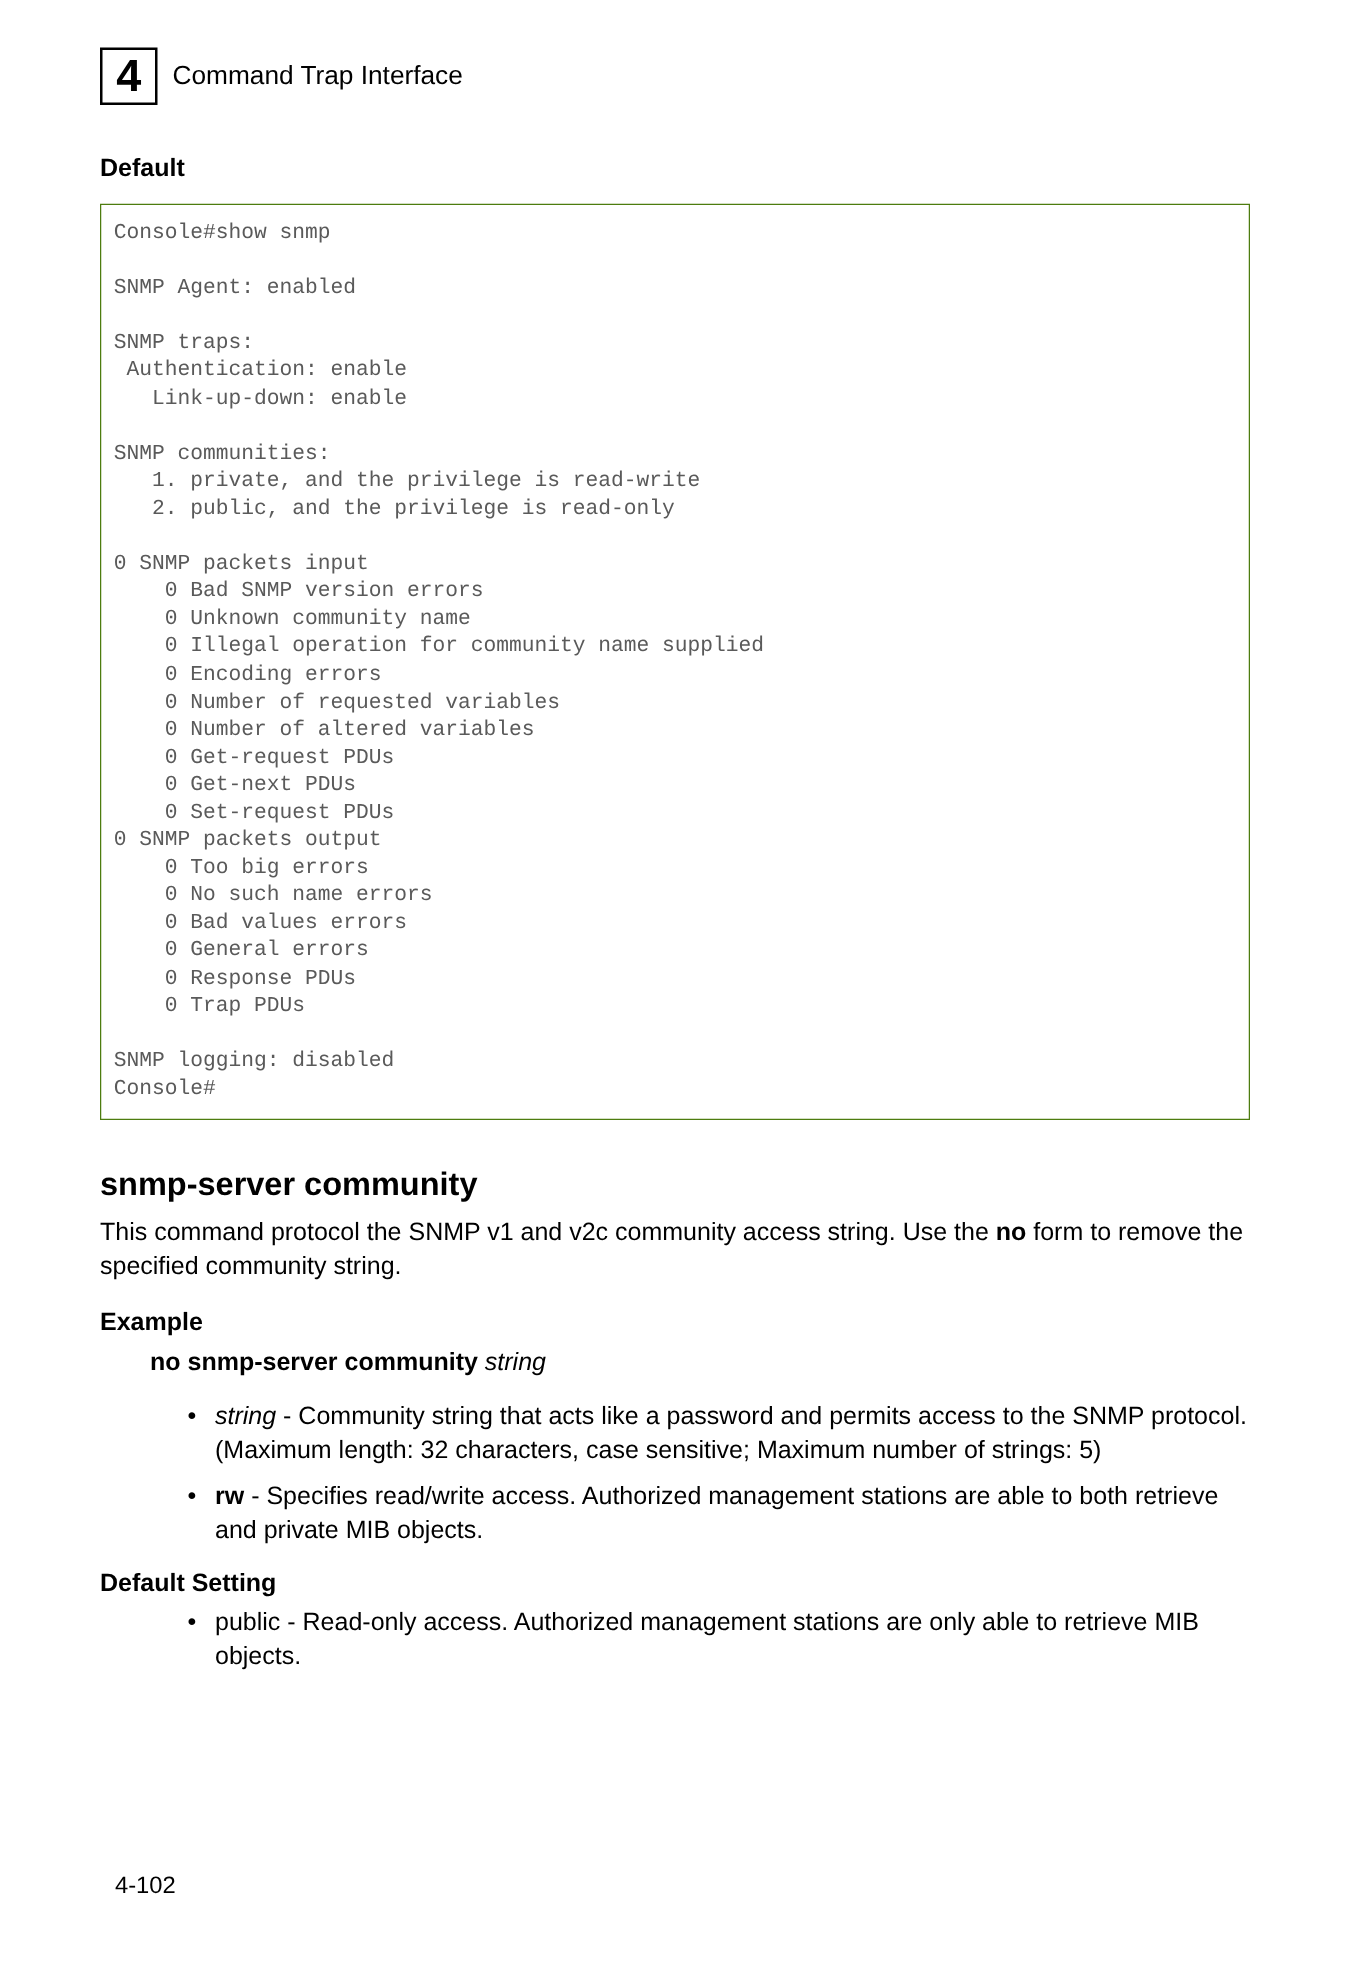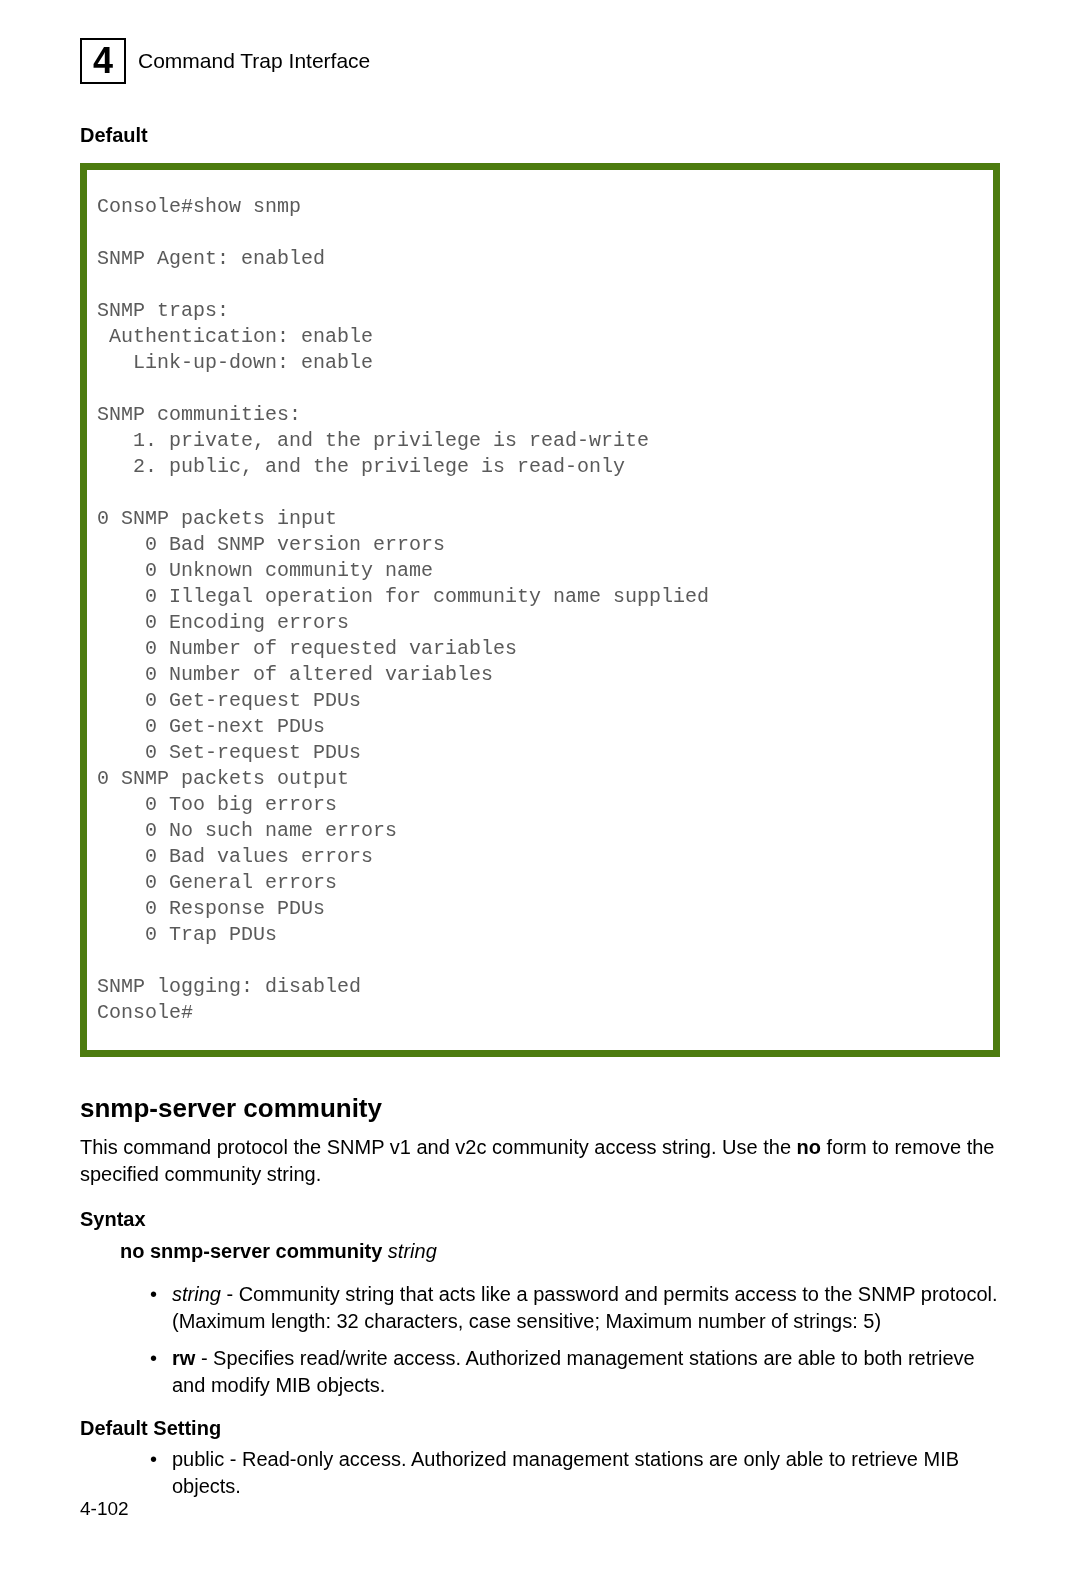--- a/index.html
+++ b/index.html
@@ -40,24 +40,24 @@
     .header-title {
       font-size: 21px;
       font-weight: normal;
     }
     .section-heading {
       font-size: 20px;
       font-weight: bold;
       margin-bottom: 16px;
     }
     .console-box {
-      border: 7px solid #4d7c0f;
-      padding: 24px 10px;
+      border: 1px solid #4d7c0f;
+      padding: 12px 10px;
       font-family: "Courier New", Courier, monospace;
-      font-size: 20px;
+      font-size: 17px;
       line-height: 1.3;
       white-space: pre;
       margin-bottom: 36px;
       color: #5a5a5a;
     }
     .command-title {
       font-size: 26px;
       font-weight: bold;
       margin-bottom: 10px;
     }
@@ -96,21 +96,21 @@
       position: absolute;
       left: 0;
       top: 0;
       font-size: 20px;
     }
     .bold { font-weight: bold; }
     .italic { font-style: italic; }
     .page-number {
       position: absolute;
       bottom: 50px;
-      left: 80px;
+      left: 92px;
       font-size: 19px;
     }
     .no-wrap { white-space: nowrap; }
   </style>
 </head>
 <body>
 
 <div class="header-row">
   <div class="chapter-icon">
     <span class="chapter-number">4</span>
@@ -152,35 +152,35 @@
 
 SNMP logging: disabled
 Console#</div>
 
 <div class="command-title">snmp-server community</div>
 
 <p class="body-text">
   <span>This command protocol the SNMP v1 and v2c community access string. Use the </span><span class="bold no-wrap">no</span><span> form to remove the specified community string.</span>
 </p>
 
-<div class="subsection">Syntax</div>
+<div class="subsection">Example</div>
 
 <div class="syntax-lines">
   <div>
     <span class="bold">no snmp-server community</span>
     <span class="italic">string</span>
   </div>
 </div>
 
 <ul class="bullet-list">
   <li>
     <span class="italic">string</span><span> - Community string that acts like a password and permits access to the SNMP protocol. (Maximum length: 32 characters, case sensitive; Maximum number of strings: 5)</span>
   </li>
   <li>
-    <span class="bold">rw</span><span> - Specifies read/write access. Authorized management stations are able to both retrieve and modify MIB objects.</span>
+    <span class="bold">rw</span><span> - Specifies read/write access. Authorized management stations are able to both retrieve and private MIB objects.</span>
   </li>
 </ul>
 
 <div class="subsection">Default Setting</div>
 
 <ul class="bullet-list">
   <li>public - Read-only access. Authorized management stations are only able to retrieve MIB objects.</li>
 </ul>
 
 <div class="page-number">4-102</div>

